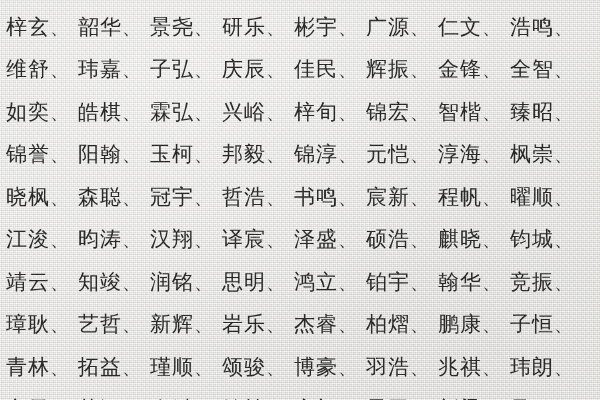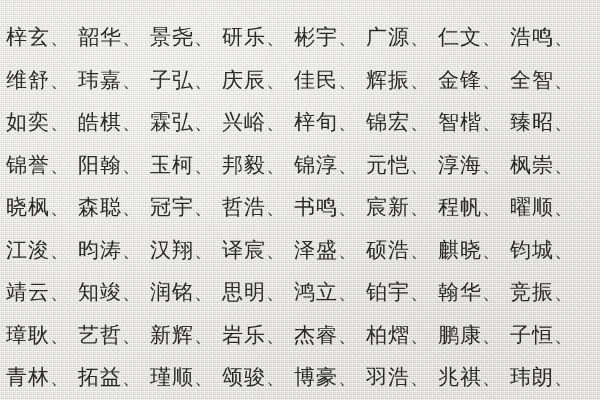--- a/index.html
+++ b/index.html
@@ -49,21 +49,21 @@
 
   #grid {
     position: absolute;
     left: 0;
     top: 0;
     width: 600px;
   }
 
   .name-row {
     display: flex;
-    align-items: center;
+    align-items: flex-start;
     justify-content: flex-start;
     height: 42.5px;
     padding-left: 6px;
     box-sizing: border-box;
   }
 
   .name-cell {
     display: flex;
     align-items: baseline;
     flex: 0 0 72px;

